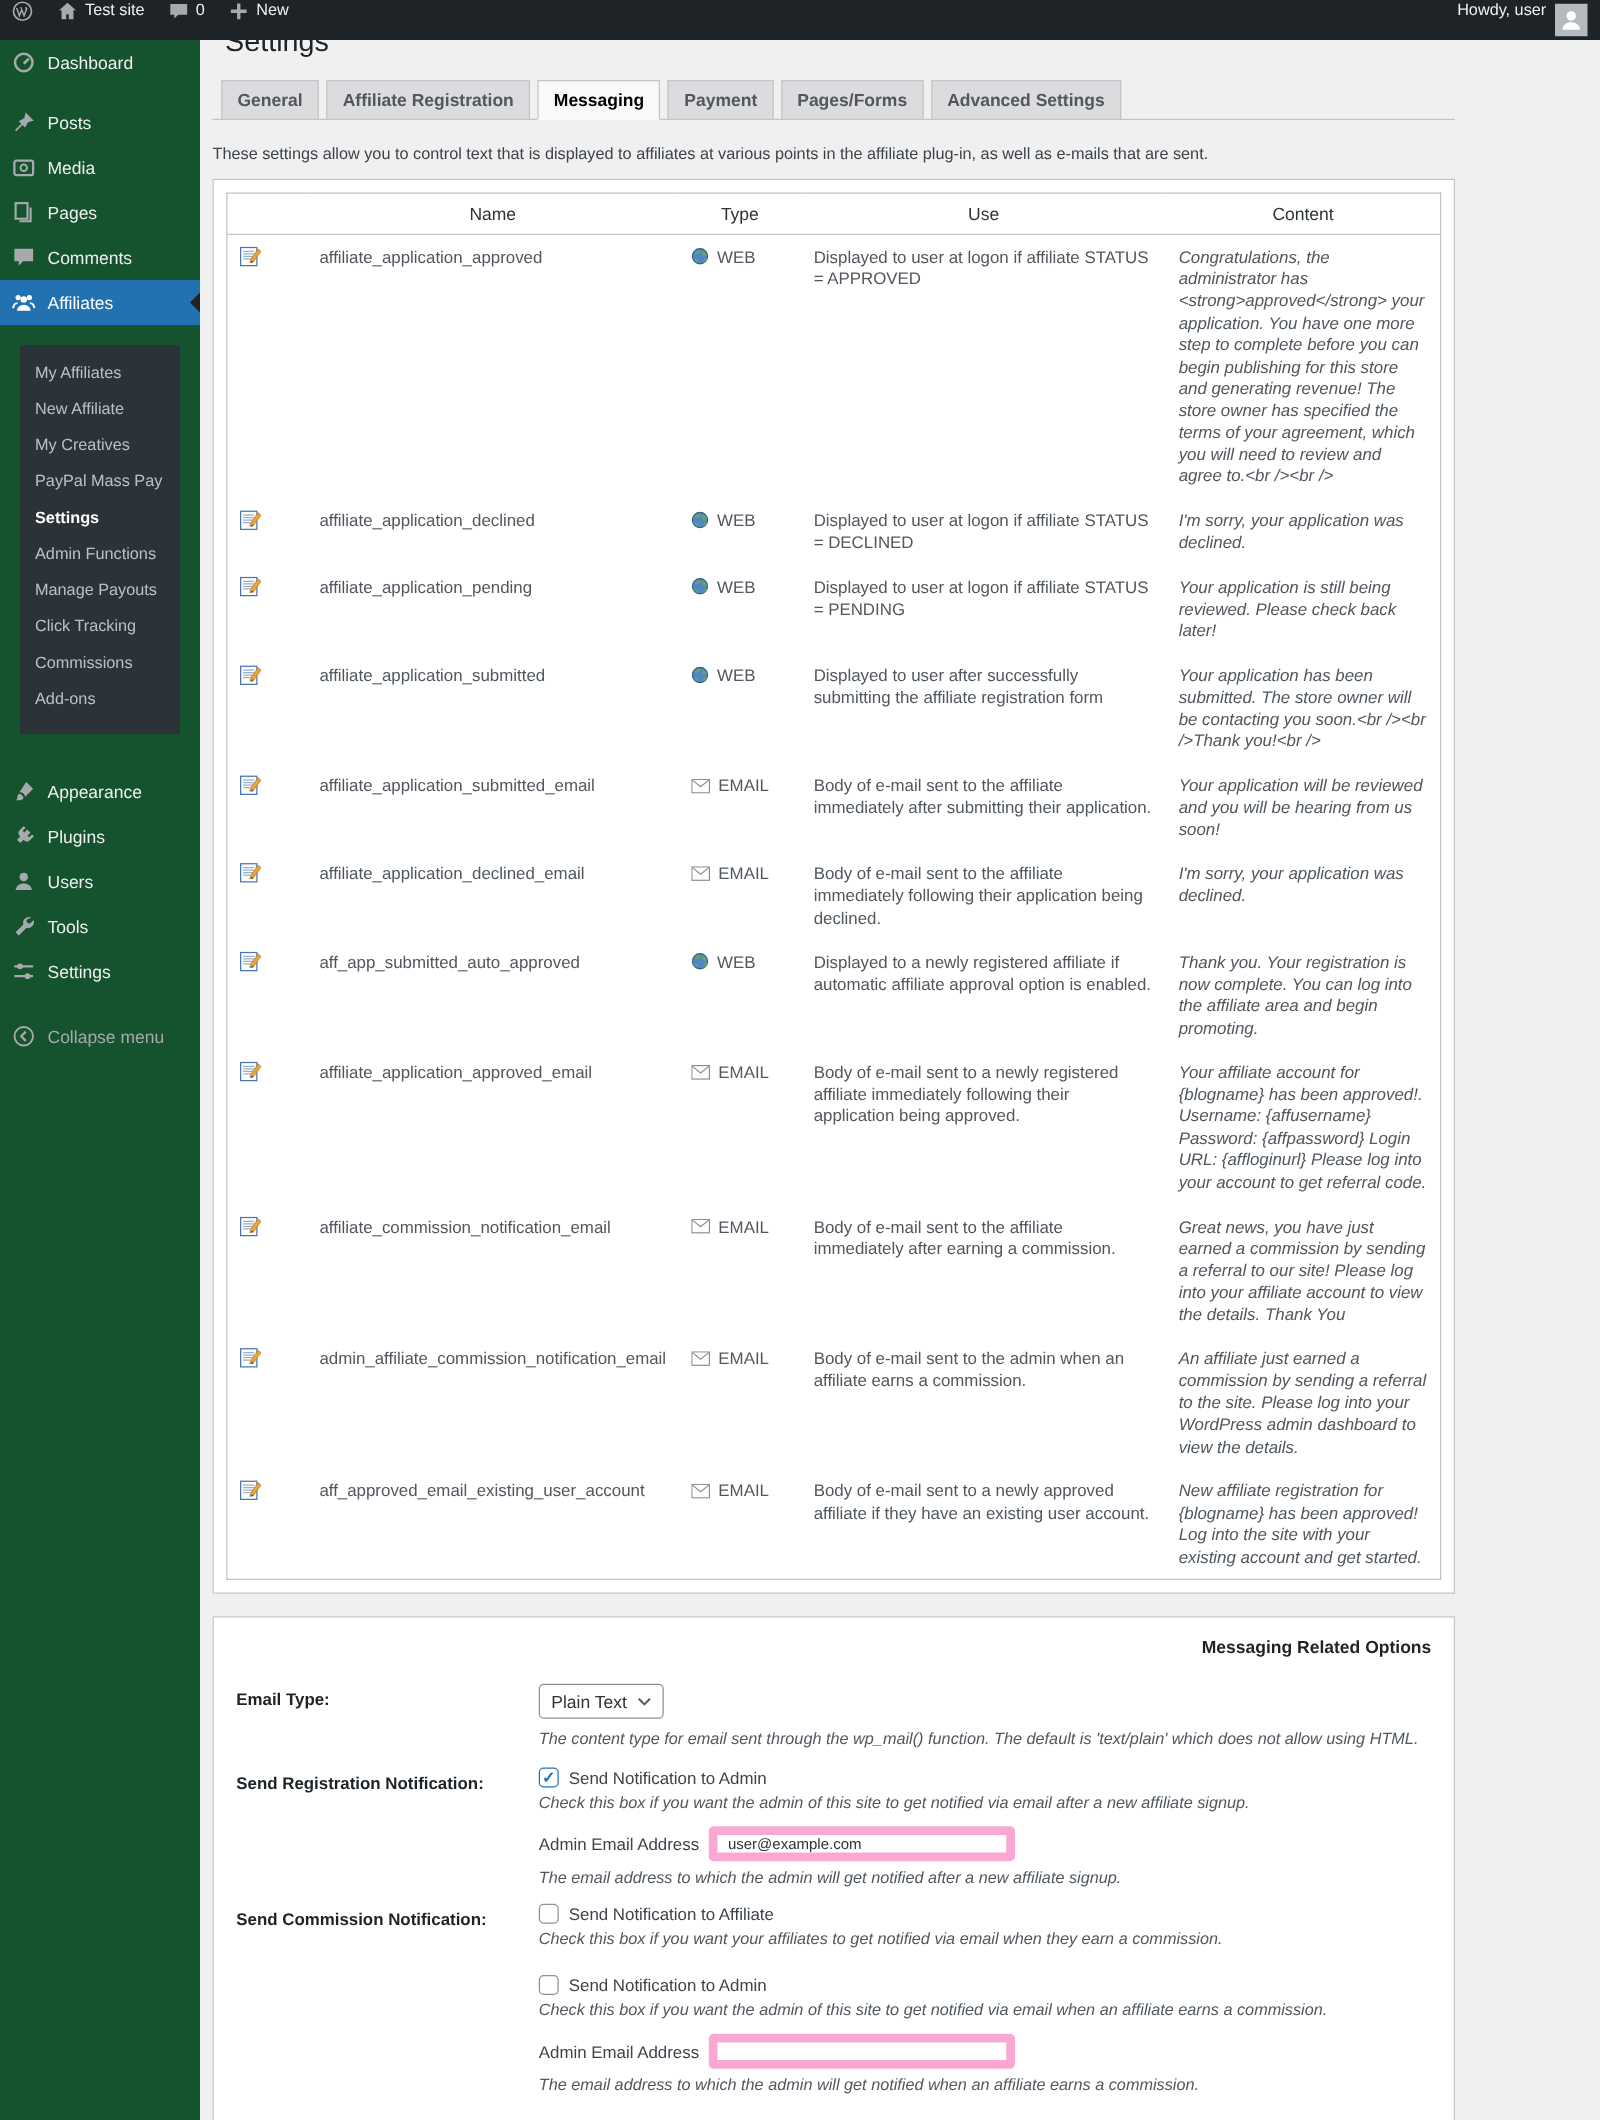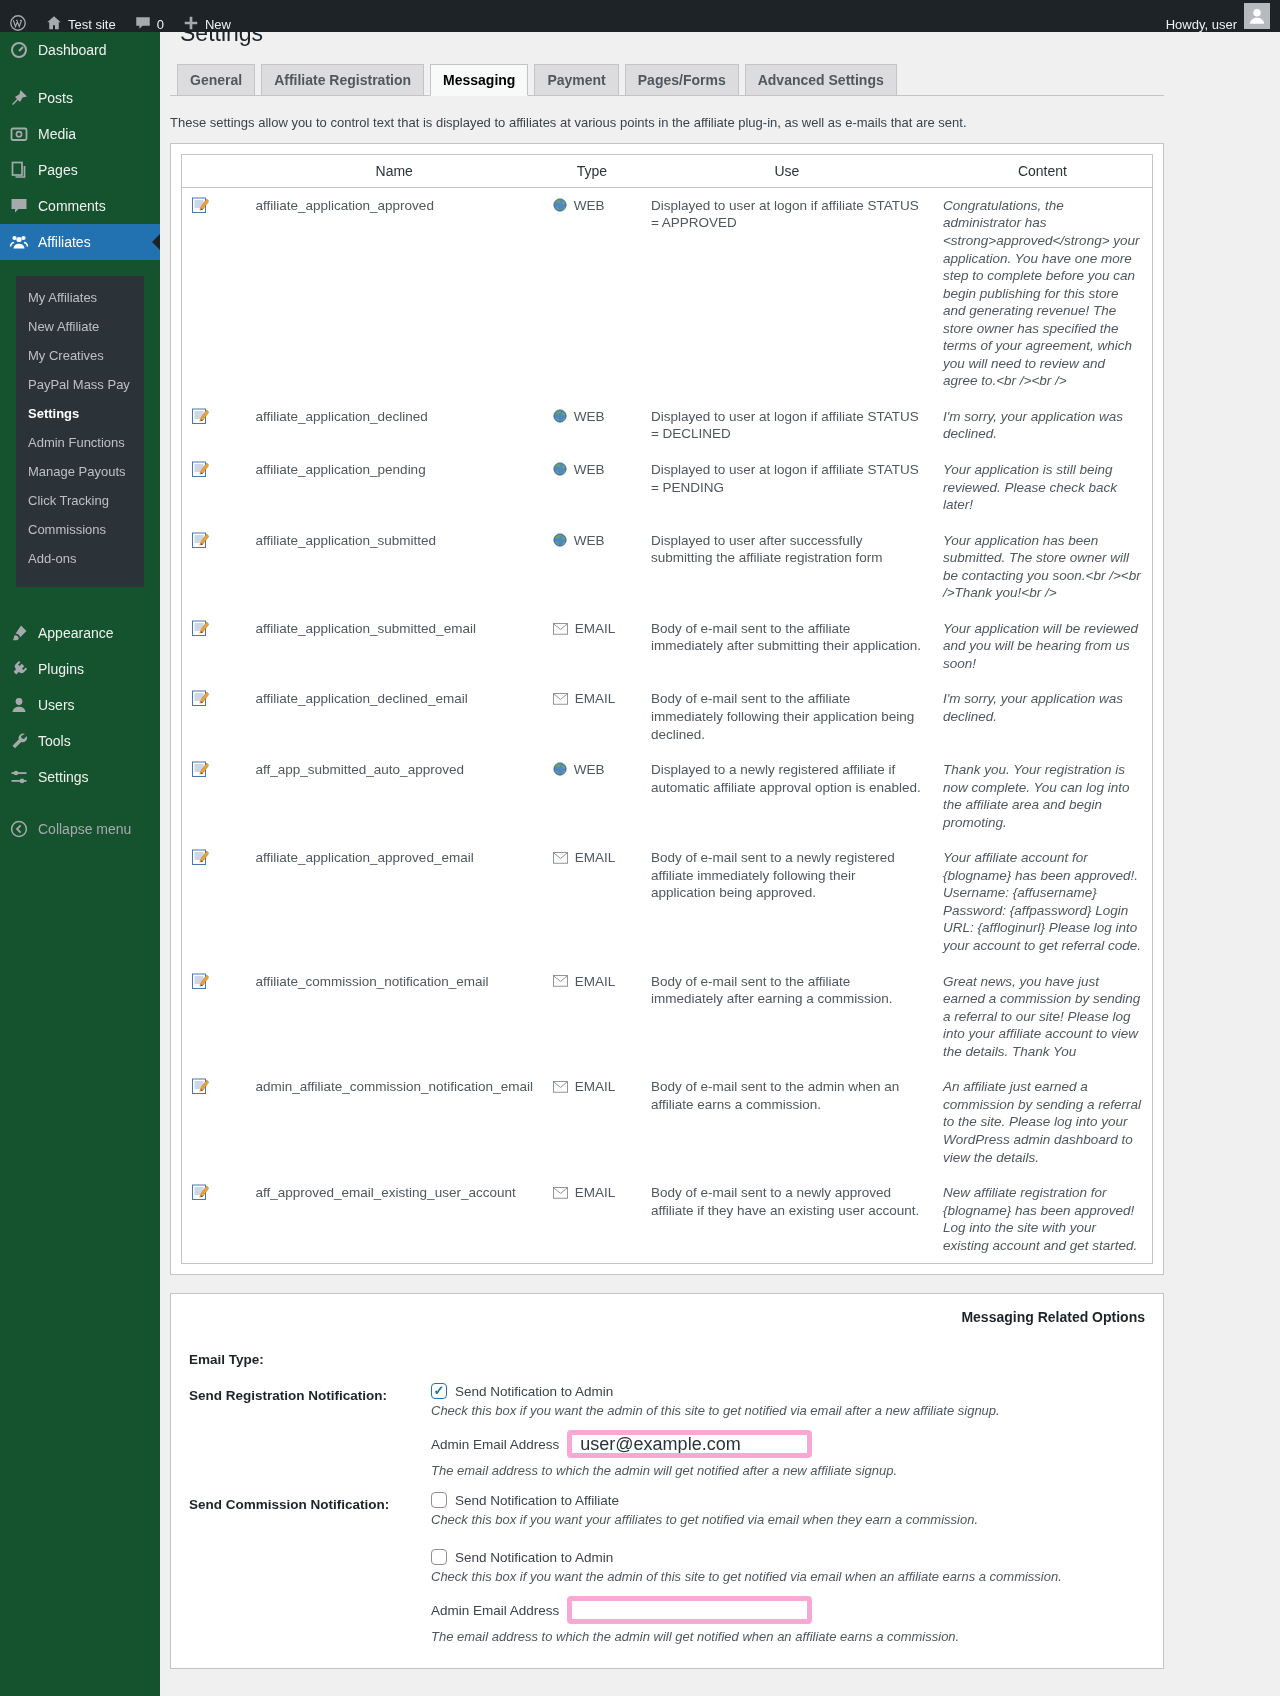--- a/index.html
+++ b/index.html
@@ -8,21 +8,21 @@
     width:1280px; height:1696px; position:relative; overflow:hidden;
     font-family:"Liberation Sans", sans-serif;
     background:#f0f0f1; color:#3c434a; font-size:13px;
   }
   
   .admin-bar {
     position:absolute; top:0; left:0; width:1280px; height:32px;
     background:#1d2327; color:#f0f0f1; display:flex; align-items:center;
     z-index:50; font-size:13px;
   }
-  .ab-item { display:flex; align-items:flex-end; gap:5px; padding:0 9px; height:32px; cursor:pointer; }
+  .ab-item { display:flex; align-items:flex-start; gap:5px; padding:0 9px; height:32px; cursor:pointer; }
   .ab-icon { width:18px; height:18px; color:#a7aaad; flex:none; }
   .ab-right { margin-left:auto; display:flex; align-items:center; gap:7px; padding-right:10px; }
   .avatar { width:26px; height:26px; background:#b6b9bd; display:inline-flex; align-items:center; justify-content:center; }
   .avatar svg { width:22px; height:22px; color:#ffffff; }
   
   .sidebar {
     position:absolute; top:32px; left:0; width:160px; height:1664px;
     background:#14532d; color:#f0f0f1; font-size:14px;
   }
   .menu { list-style:none; margin:0; padding:0; }
@@ -77,22 +77,22 @@
     border:1px solid #8c8f94; border-radius:4px; background:#fff;
     font-size:14px; color:#2c3338; cursor:pointer;
   }
   .desc { font-style:italic; color:#50575e; font-size:13px; margin-top:8px; }
   .cb-row { display:flex; align-items:center; gap:8px; font-size:13.5px; color:#3c434a; cursor:pointer; }
   .cb { width:16px; height:16px; border:1px solid #8c8f94; border-radius:4px; background:#fff; position:relative; flex:none; }
   .cb.checked { border-color:#2271b1; }
   .cb.checked::after { content:"\2713"; position:absolute; left:1.5px; top:-1.5px; color:#2271b1; font-size:13px; font-weight:700; }
   .email-row { display:flex; align-items:center; gap:8px; margin-top:12px; font-size:13.5px; color:#3c434a; }
   .email-row input {
-    width:245px; height:28px; border:5px solid #f9a8d4; border-radius:4px;
-    padding:0 8px; font-size:18px; color:#2c3338; font-family:"Liberation Sans", sans-serif;
+    width:245px; height:28px; border:7px solid #f9a8d4; border-radius:4px;
+    padding:0 8px; font-size:12px; color:#2c3338; font-family:"Liberation Sans", sans-serif;
   }
   .spacer22 { height:22px; }
 </style>
 </head>
 <body>
 
 <div class="admin-bar">
   <div class="ab-item">
     <span class="ab-icon">
       <svg viewBox="0 0 20 20">
@@ -558,20 +558,29 @@
   </tr>
 </tbody>
     </table>
   </div>
 
   <div class="panel options">
     <h2>Messaging Related Options</h2>
 
     <div class="opt-row">
       <div class="opt-label">Email Type:</div>
+      <div class="opt-field">
+        <span class="select-box">
+          <span>Plain Text</span>
+          <svg width="11" height="7" viewBox="0 0 11 7">
+              <path d="M1 1l4.5 4.5L10 1" fill="none" stroke="#50575e" stroke-width="1.6"></path>
+            </svg>
+        </span>
+        <div class="desc">The content type for email sent through the wp_mail() function. The default is 'text/plain' which does not allow using HTML.</div>
+      </div>
     </div>
 
     <div class="opt-row" style="margin-top:16px;">
       <div class="opt-label">Send Registration Notification:</div>
       <div class="opt-field">
         <label class="cb-row">
           <span class="cb checked"></span>
           <span>Send Notification to Admin</span>
         </label>
         <div class="desc" style="margin-top:4px;">Check this box if you want the admin of this site to get notified via email after a new affiliate signup.</div>

